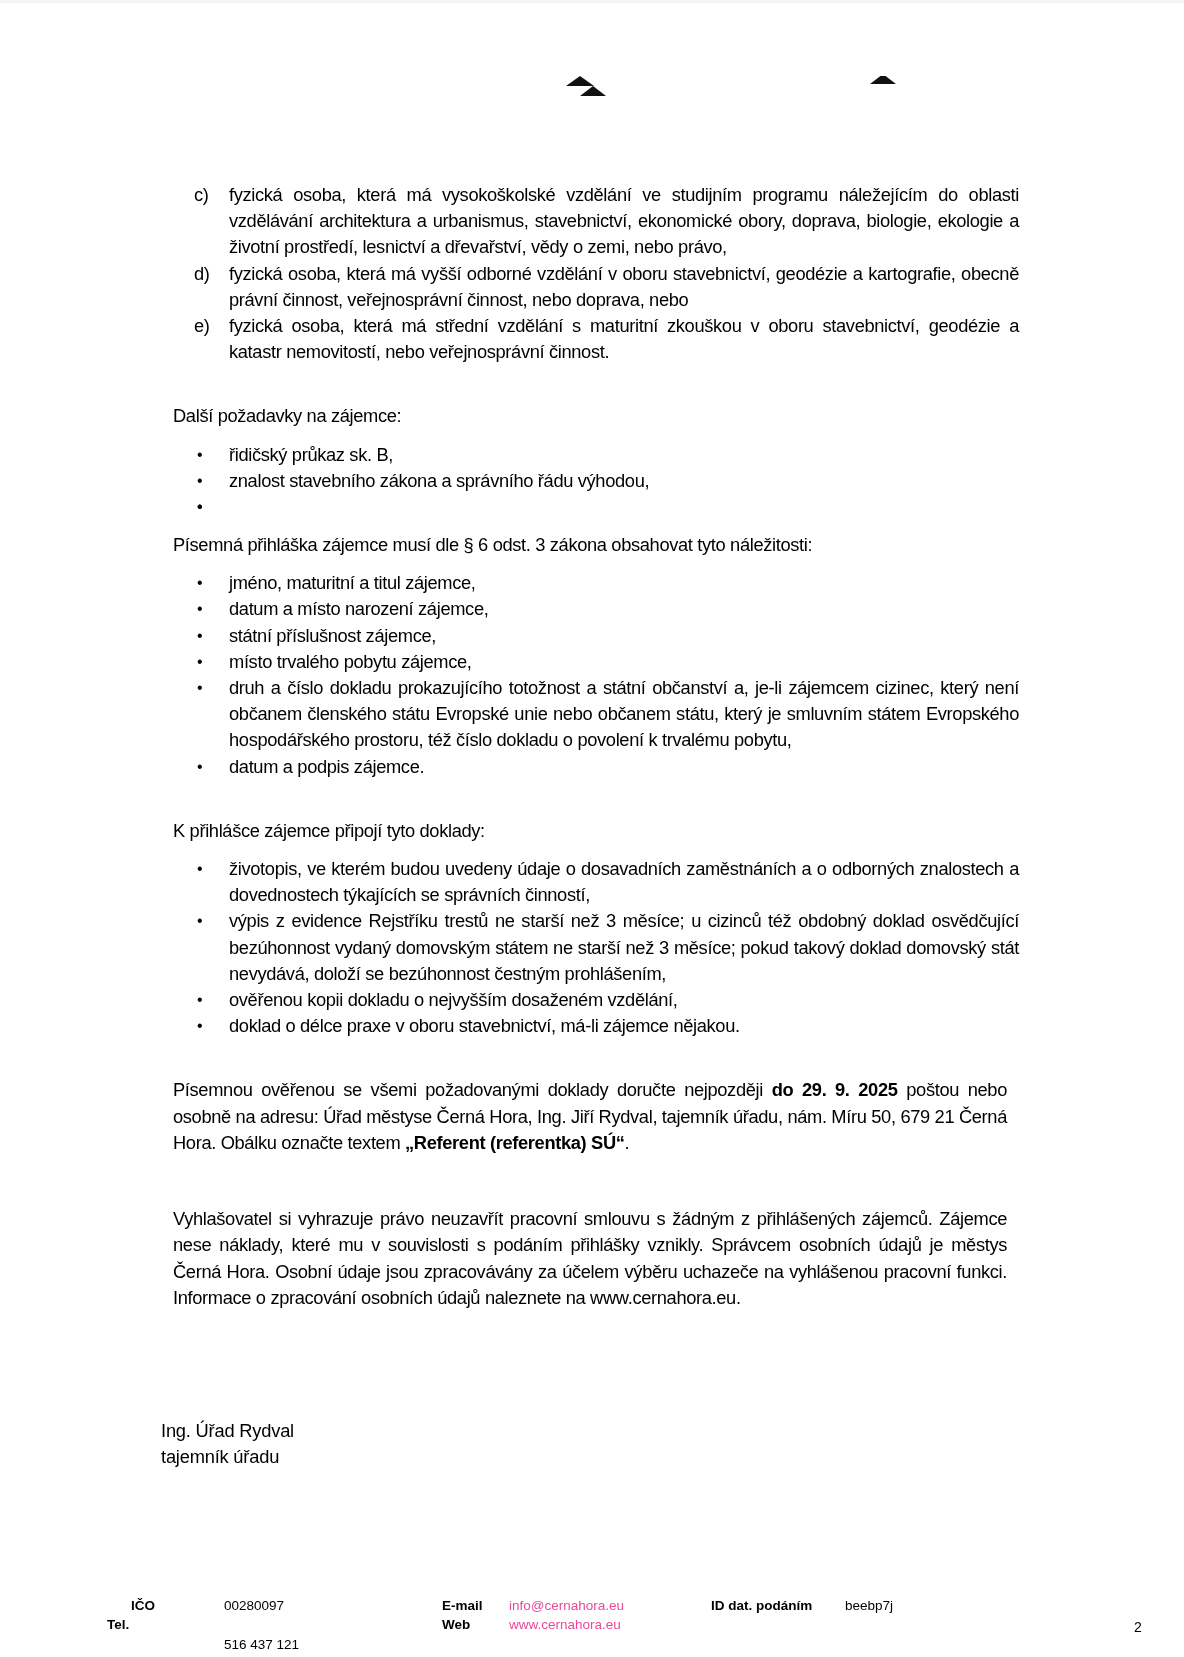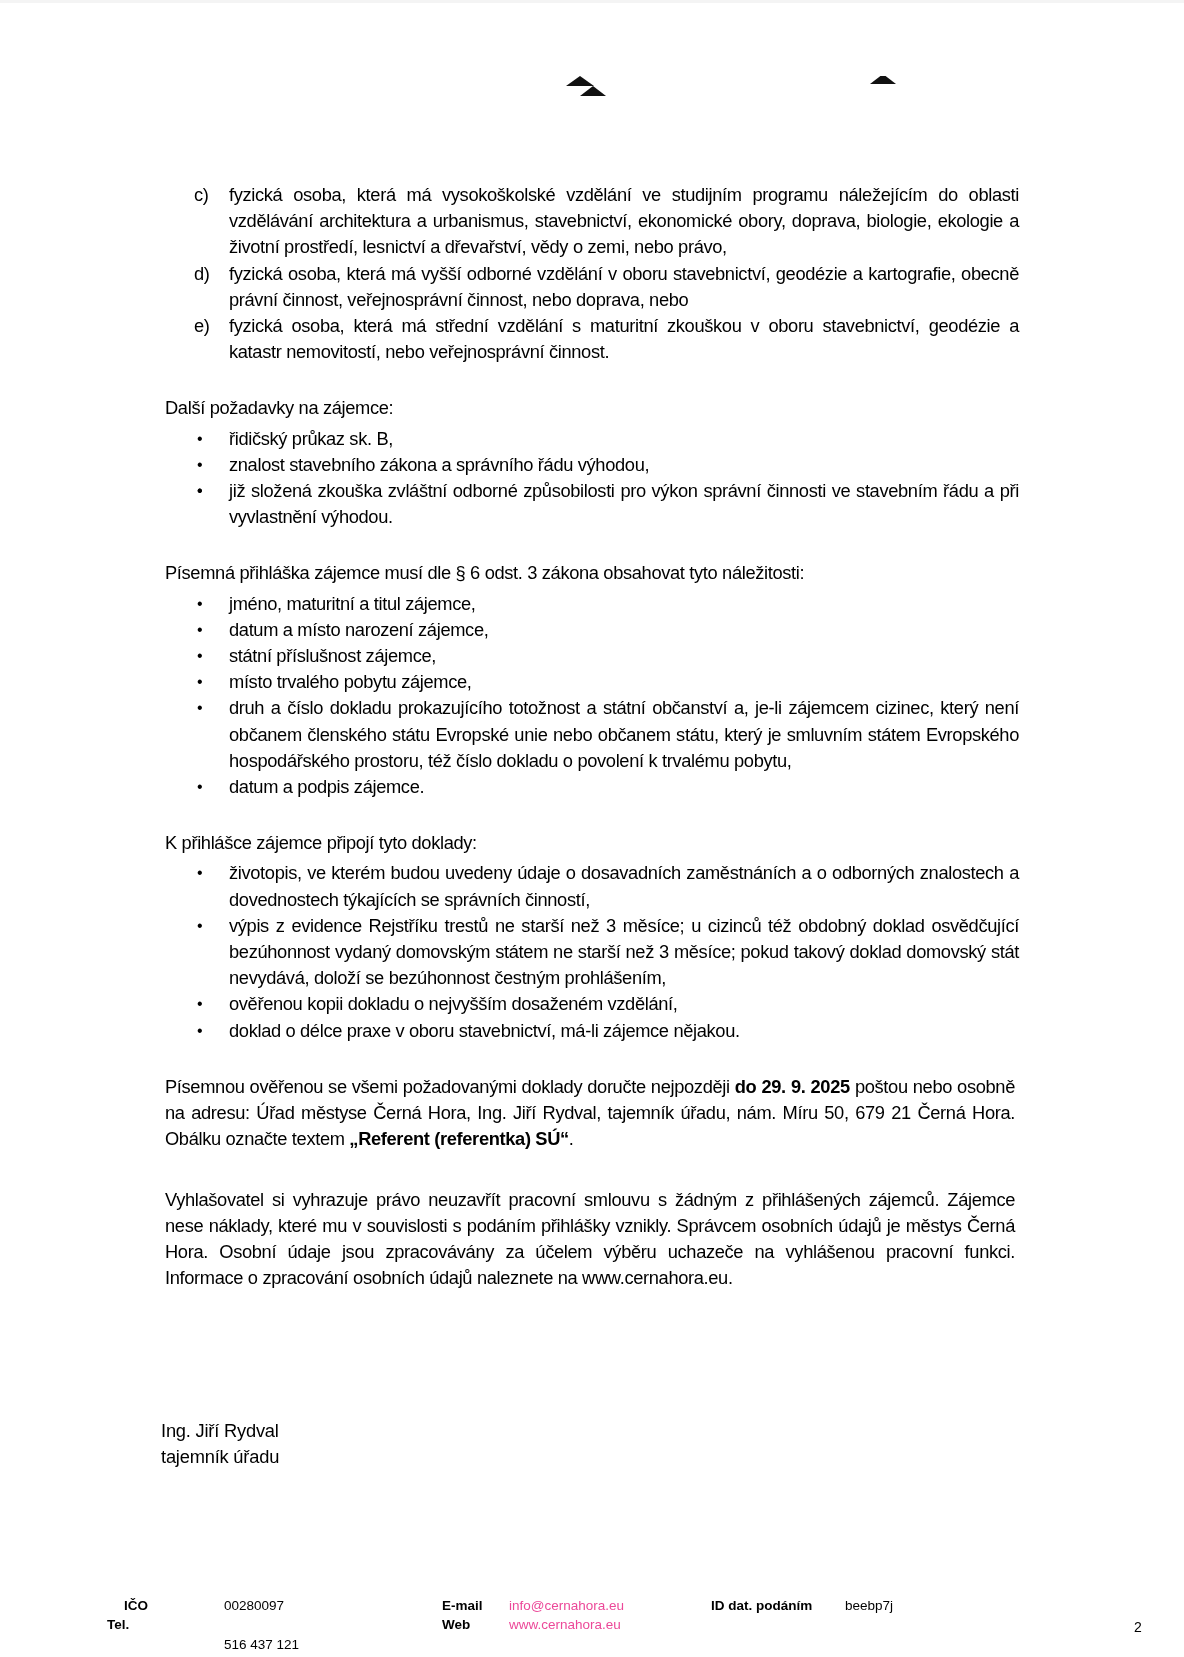--- a/index.html
+++ b/index.html
@@ -6,21 +6,21 @@
   body {
     width: 1184px; height: 1657px; position: relative; overflow: hidden;
     font-family: "Liberation Sans", sans-serif; color: #000;
   }
   .topbar { position: absolute; left: 0; top: 0; width: 1184px; height: 3px; background: #f4f4f4; }
   .logo { position: absolute; top: 76px; left: 0; width: 1184px; height: 30px; }
   .page-body {
     position: absolute; left: 161px; top: 182px; width: 858px;
     font-size: 18.3px; line-height: 26.2px; letter-spacing: -0.35px;
   }
-  .page-body p { margin: 4px; text-align: justify; }
+  .page-body p { margin: 12px; text-align: justify; }
   .gap { height: 26px; }
   .alpha-list, .bullet-list { margin: 0; padding: 0; list-style: none; }
   .alpha-list li, .bullet-list li { position: relative; padding-left: 68px; text-align: justify; }
   .alpha-list .marker { position: absolute; left: 33px; top: 0; }
   .bullet-list .marker { position: absolute; left: 36px; top: 0; font-size: 16px; }
   .bold { font-weight: bold; }
   .italic { }
   .sig { position: absolute; left: 161px; top: 1418px; font-size: 18.3px; line-height: 26px; letter-spacing: -0.2px; }
   .footer { position: absolute; top: 1596px; left: 0; width: 1184px; font-size: 13.5px; line-height: 19px; }
   .footer .cell { position: absolute; white-space: nowrap; }
@@ -47,21 +47,21 @@
     <li><span class="marker">e)</span><span>fyzická osoba, která má střední vzdělání s maturitní zkouškou v oboru stavebnictví, geodézie a katastr nemovitostí, nebo veřejnosprávní činnost.</span></li>
   </ul>
 
   <div class="gap"></div>
 
   <p>Další požadavky na zájemce:</p>
   <ul class="bullet-list">
     <li><span class="marker">•</span><span>řidičský průkaz sk. B,</span></li>
     <li><span class="marker">•</span><span>znalost stavebního zákona a správního řádu výhodou,</span></li>
     <li><span class="marker">•</span></li>
-    <li><span class="marker">•</span><span>již složená zkouška zvláštní odborné způsobilosti pro výkon správní činnosti ve stavebním řádu a při vyvlastnění výhodou.</span></li>
+    <li><span class="marker">•</span></li>
   </ul>
 
   <div class="gap"></div>
 
   <p>Písemná přihláška zájemce musí dle § 6 odst. 3 zákona obsahovat tyto náležitosti:</p>
   <ul class="bullet-list">
     <li><span class="marker">•</span><span>jméno, maturitní a titul zájemce,</span></li>
     <li><span class="marker">•</span><span>datum a místo narození zájemce,</span></li>
     <li><span class="marker">•</span><span>státní příslušnost zájemce,</span></li>
     <li><span class="marker">•</span><span>místo trvalého pobytu zájemce,</span></li>
@@ -82,26 +82,26 @@
   <div class="gap"></div>
 
   <p><span>Písemnou ověřenou se všemi požadovanými doklady doručte nejpozději </span><span class="bold">do 29. 9. 2025</span><span> poštou nebo osobně na adresu: Úřad městyse Černá Hora, Ing. Jiří Rydval, tajemník úřadu, nám. Míru 50, 679 21 Černá Hora. Obálku označte textem </span><span class="bold">„Referent (referentka) SÚ“</span><span>.</span></p>
 
   <div class="gap"></div>
 
   <p>Vyhlašovatel si vyhrazuje právo neuzavřít pracovní smlouvu s žádným z přihlášených zájemců. Zájemce nese náklady, které mu v souvislosti s podáním přihlášky vznikly. Správcem osobních údajů je městys Černá Hora. Osobní údaje jsou zpracovávány za účelem výběru uchazeče na vyhlášenou pracovní funkci. Informace o zpracování osobních údajů naleznete na www.cernahora.eu.</p>
 </div>
 
 <div class="sig">
-  <div>Ing. Jiří Rydval</div>
+  <div>Ing. Úřad Rydval</div>
   <div class="italic">tajemník úřadu</div>
 </div>
 
 <div class="footer">
-  <span class="cell lbl" style="left:100px; top:0;padding-left:24px;">IČO</span>
+  <span class="cell lbl" style="left:107px; top:0;padding-left:24px;">IČO</span>
   <span class="cell" style="left:224px; top:0;">00280097</span>
   <span class="cell lbl" style="left:107px; top:19px;">Tel.</span>
   <span class="cell" style="left:224px; top:19px;margin-top:20px;">516 437 121</span>
   <span class="cell lbl" style="left:442px; top:0;text-align:center;">E-mail</span>
   <a class="cell" style="left:509px; top:0;">info@cernahora.eu</a>
   <span class="cell lbl" style="left:442px; top:19px;">Web</span>
   <a class="cell" style="left:509px; top:19px;">www.cernahora.eu</a>
   <span class="cell lbl" style="left:711px; top:0;">ID dat. podáním</span>
   <span class="cell" style="left:845px; top:0;">beebp7j</span>
 </div>

